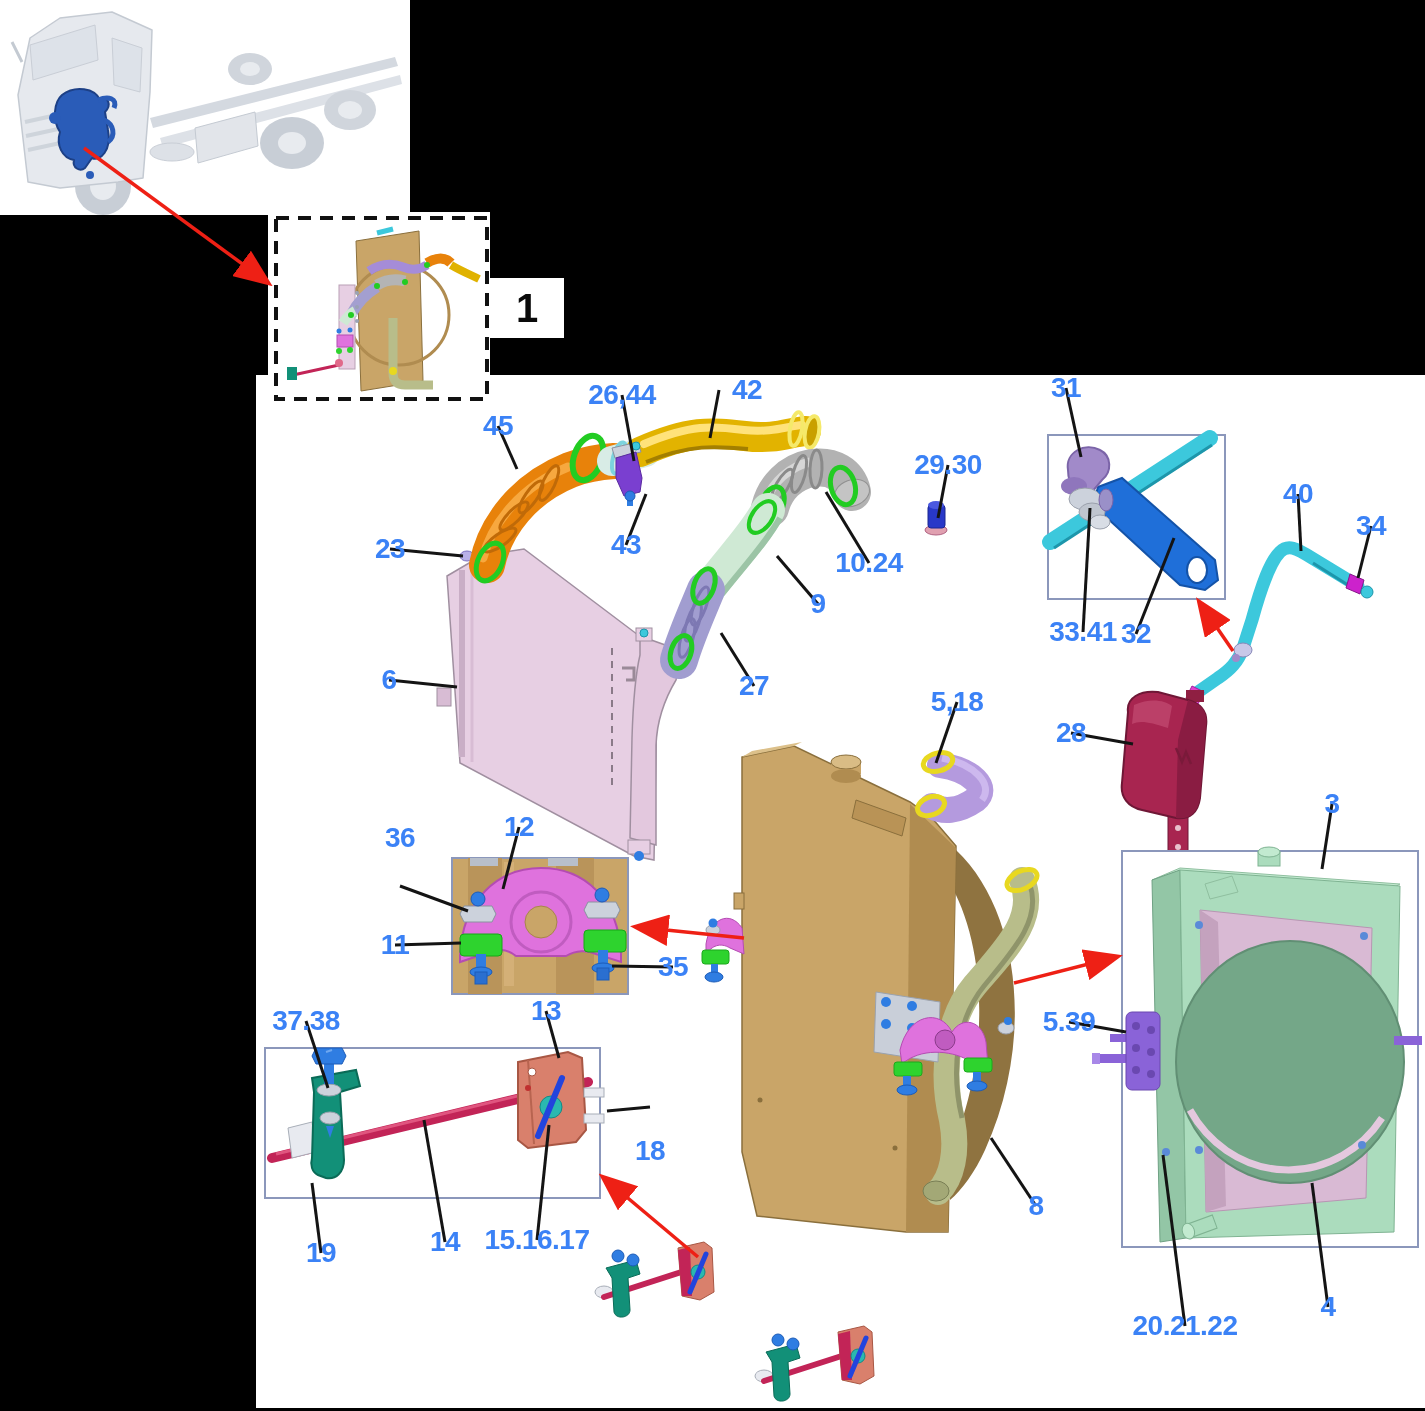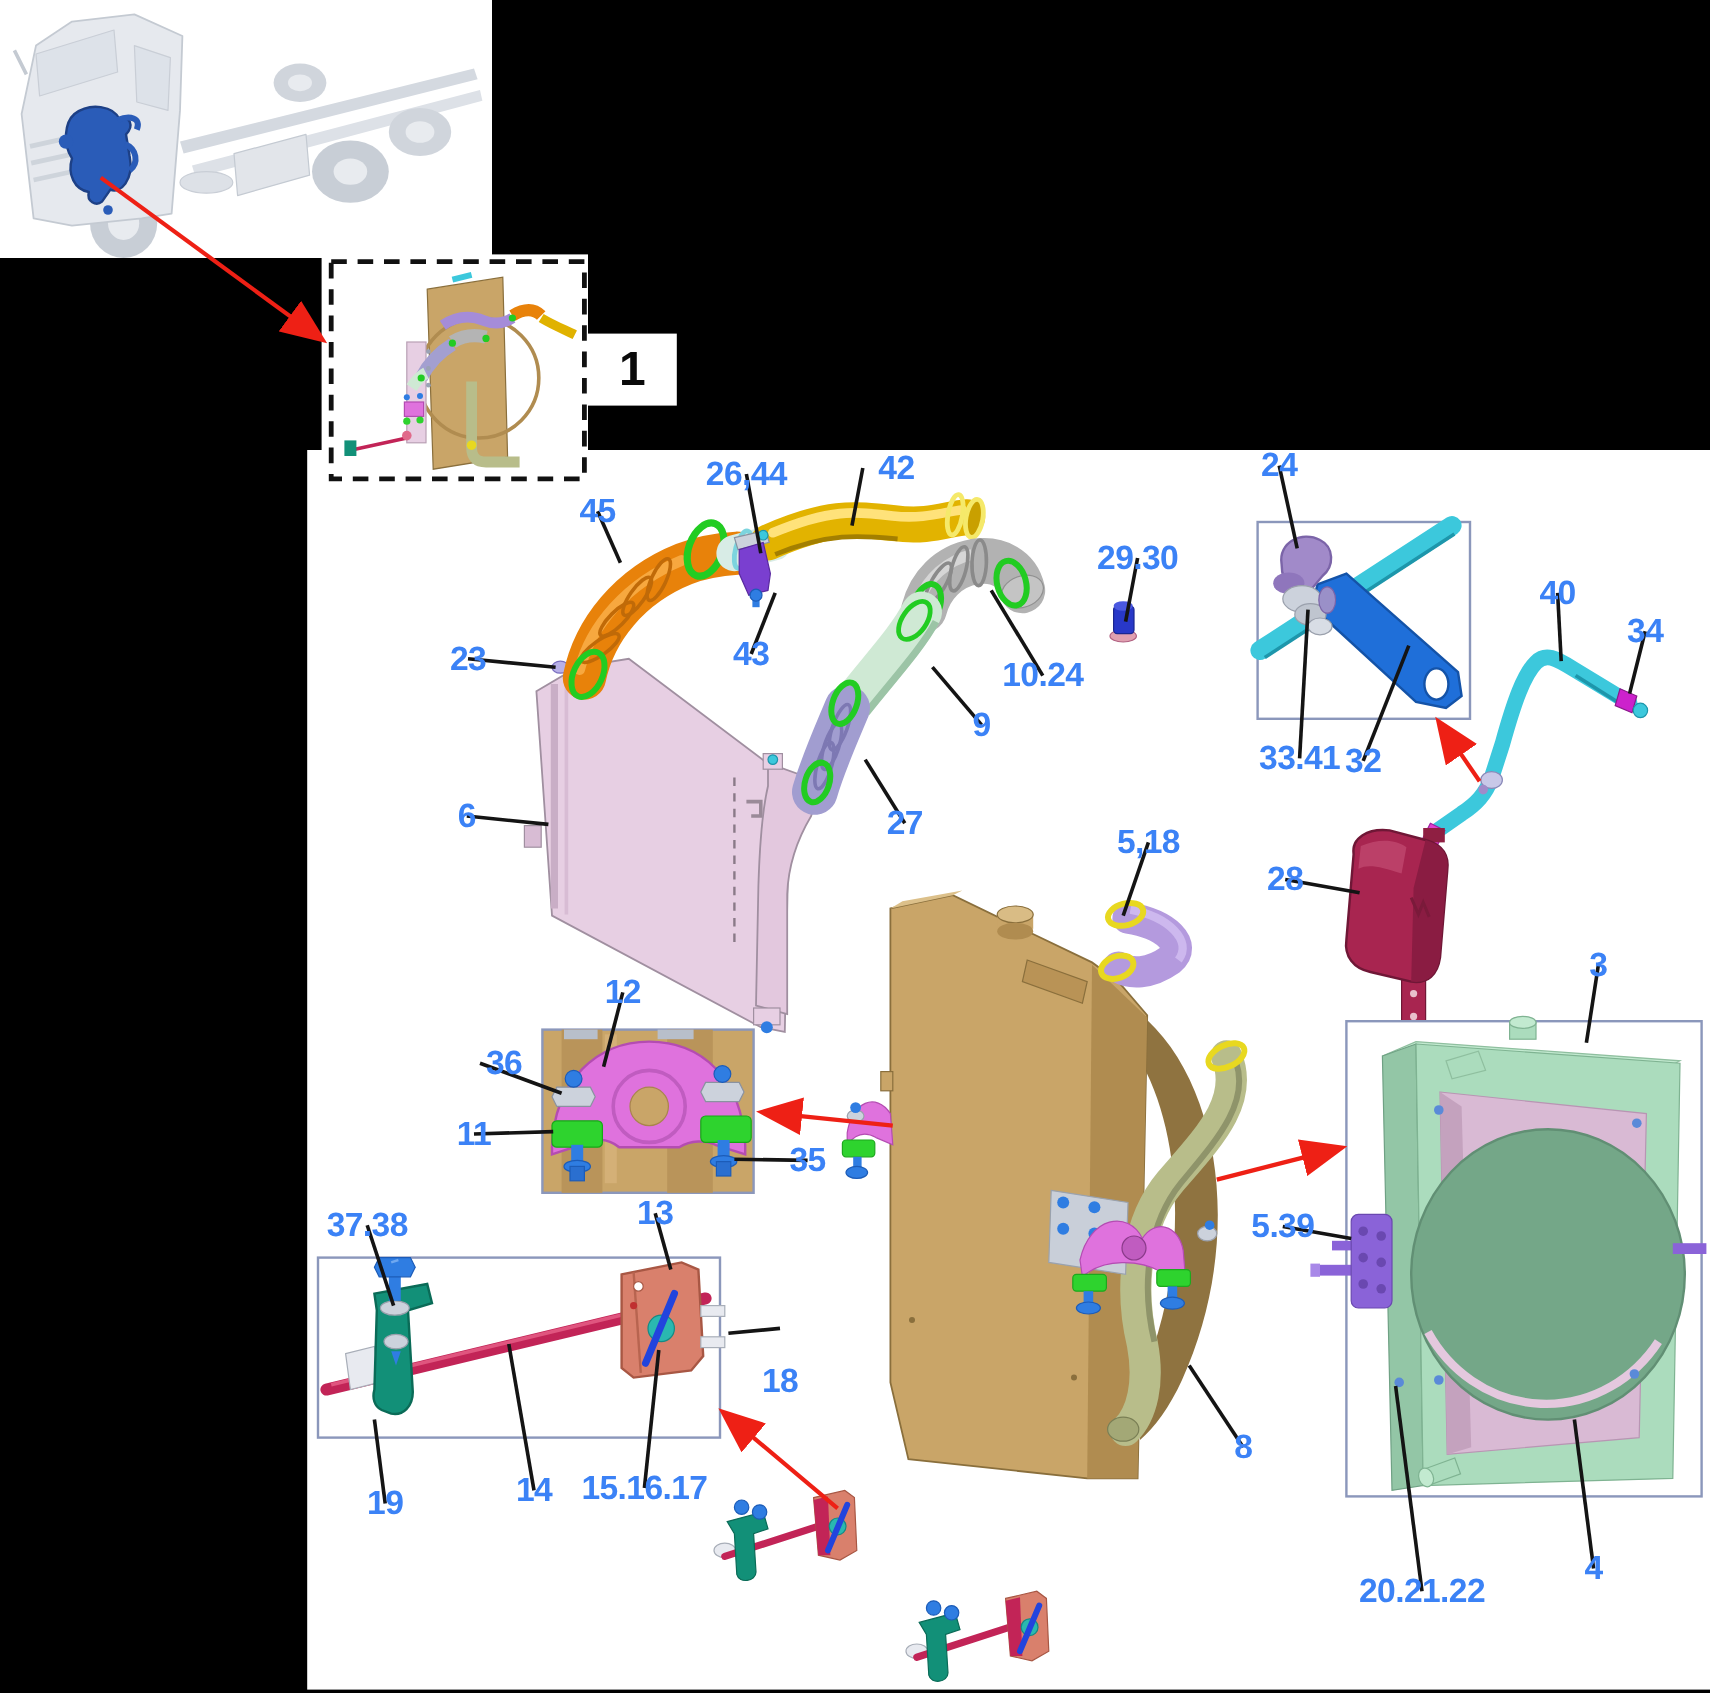--- a/index.html
+++ b/index.html
@@ -411,29 +411,29 @@
 <div class="callout" style="left: 498px; top: 426px;">45</div>
       <div class="callout" style="left: 622px; top: 395px;">26,44</div>
       <div class="callout" style="left: 719px; top: 390px; margin-left: 28px;">42</div>
       <div class="callout" style="left: 626px; top: 545px;">43</div>
       <div class="callout" style="left: 390px; top: 549px;">23</div>
       <div class="callout" style="left: 948px; top: 465px;">29.30</div>
       <div class="callout" style="left: 869px; top: 563px;">10.24</div>
       <div class="callout" style="left: 818px; top: 604px;">9</div>
       <div class="callout" style="left: 754px; top: 686px;">27</div>
       <div class="callout" style="left: 389px; top: 680px;">6</div>
-      <div class="callout" style="left: 1066px; top: 388px;">24</div>
+      <div class="callout" style="left: 1066px; top: 388px;">31</div>
       <div class="callout" style="left: 1083px; top: 632px;">33.41</div>
       <div class="callout" style="left: 1136px; top: 634px;">32</div>
       <div class="callout" style="left: 1298px; top: 494px; text-align: center;">40</div>
       <div class="callout" style="left: 1371px; top: 526px;">34</div>
       <div class="callout" style="left: 1071px; top: 733px;">28</div>
       <div class="callout" style="left: 957px; top: 702px;">5,18</div>
       <div class="callout" style="left: 519px; top: 827px;">12</div>
-      <div class="callout" style="left: 400px; top: 886px; margin-left: 20px;">36</div>
+      <div class="callout" style="left: 400px; top: 838px;">36</div>
       <div class="callout" style="left: 395px; top: 945px;">11</div>
       <div class="callout" style="left: 673px; top: 967px;">35</div>
       <div class="callout" style="left: 546px; top: 1011px;">13</div>
       <div class="callout" style="left: 306px; top: 1021px;">37.38</div>
       <div class="callout" style="left: 650px; top: 1107px; margin-top: 44px;">18</div>
       <div class="callout" style="left: 321px; top: 1253px;">19</div>
       <div class="callout" style="left: 445px; top: 1242px;">14</div>
       <div class="callout" style="left: 537px; top: 1240px;">15.16.17</div>
       <div class="callout" style="left: 1332px; top: 804px;">3</div>
       <div class="callout" style="left: 1069px; top: 1022px;">5.39</div>

